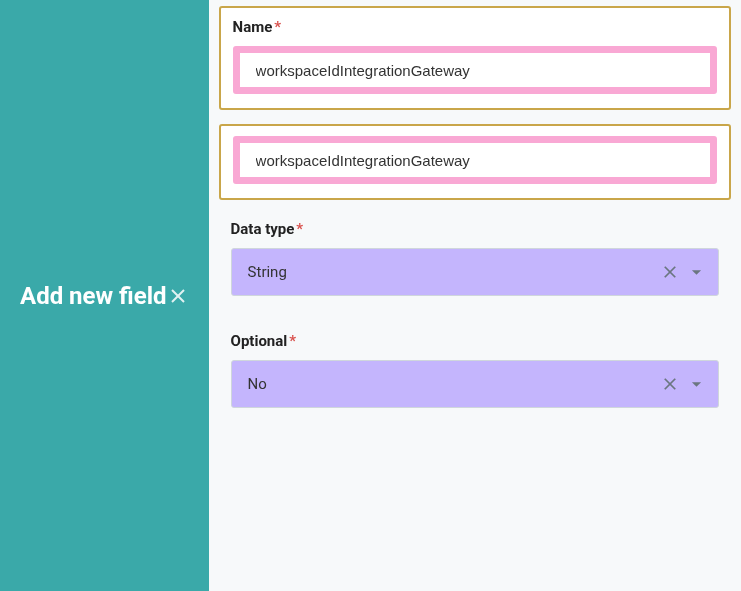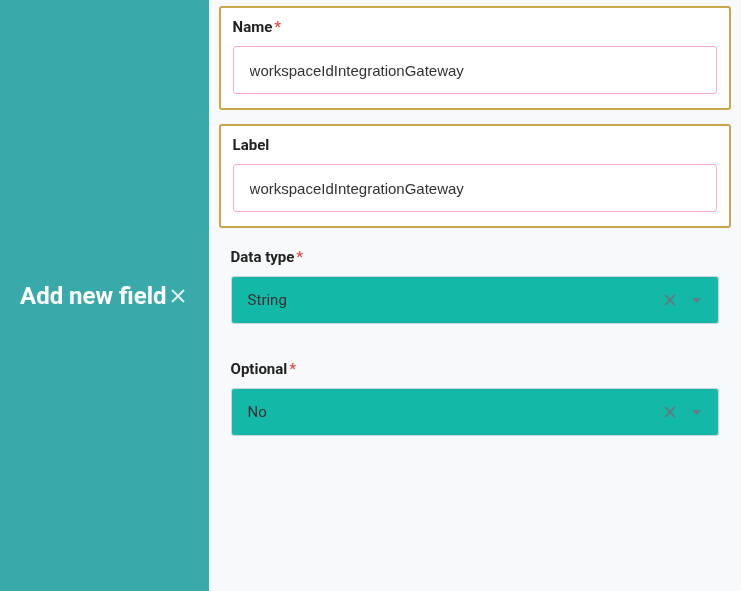--- a/index.html
+++ b/index.html
@@ -72,35 +72,35 @@
       color: #222;
       margin-bottom: 10px;
     }
     .required {
       color: #d9534f;
       margin-left: 2px;
     }
     .text-input {
       width: 100%;
       height: 48px;
-      border: 1px solid #f9a8d4;
+      border: 7px solid #f9a8d4;
       border-radius: 3px;
       padding: 0 16px;
       font-size: 15px;
       color: #333;
       background: #fff;
       outline: none;
     }
     .select-wrap {
       position: relative;
       width: 100%;
       height: 48px;
       border: 1px solid #cfd6dc;
       border-radius: 3px;
-      background: #14b8a6;
+      background: #c4b5fd;
       display: flex;
       align-items: center;
       padding: 0 16px;
       cursor: pointer;
     }
     .select-value {
       flex: 1;
       font-size: 15px;
       color: #333;
     }
@@ -172,23 +172,20 @@
   <div class="body">
 
     <div class="field-section">
       <label class="field-label">
         <span>Name</span><span class="required">*</span>
       </label>
       <input type="text" class="text-input" value="workspaceIdIntegrationGateway" style="">
     </div>
 
     <div class="field-section">
-      <label class="field-label">
-        <span>Label</span>
-      </label>
       <input type="text" class="text-input" value="workspaceIdIntegrationGateway" style="">
     </div>
 
     <div class="field-section plain">
       <label class="field-label">
         <span>Data type</span><span class="required">*</span>
       </label>
       <div class="select-wrap">
         <div class="select-value">String</div>
         <div class="select-icons">

